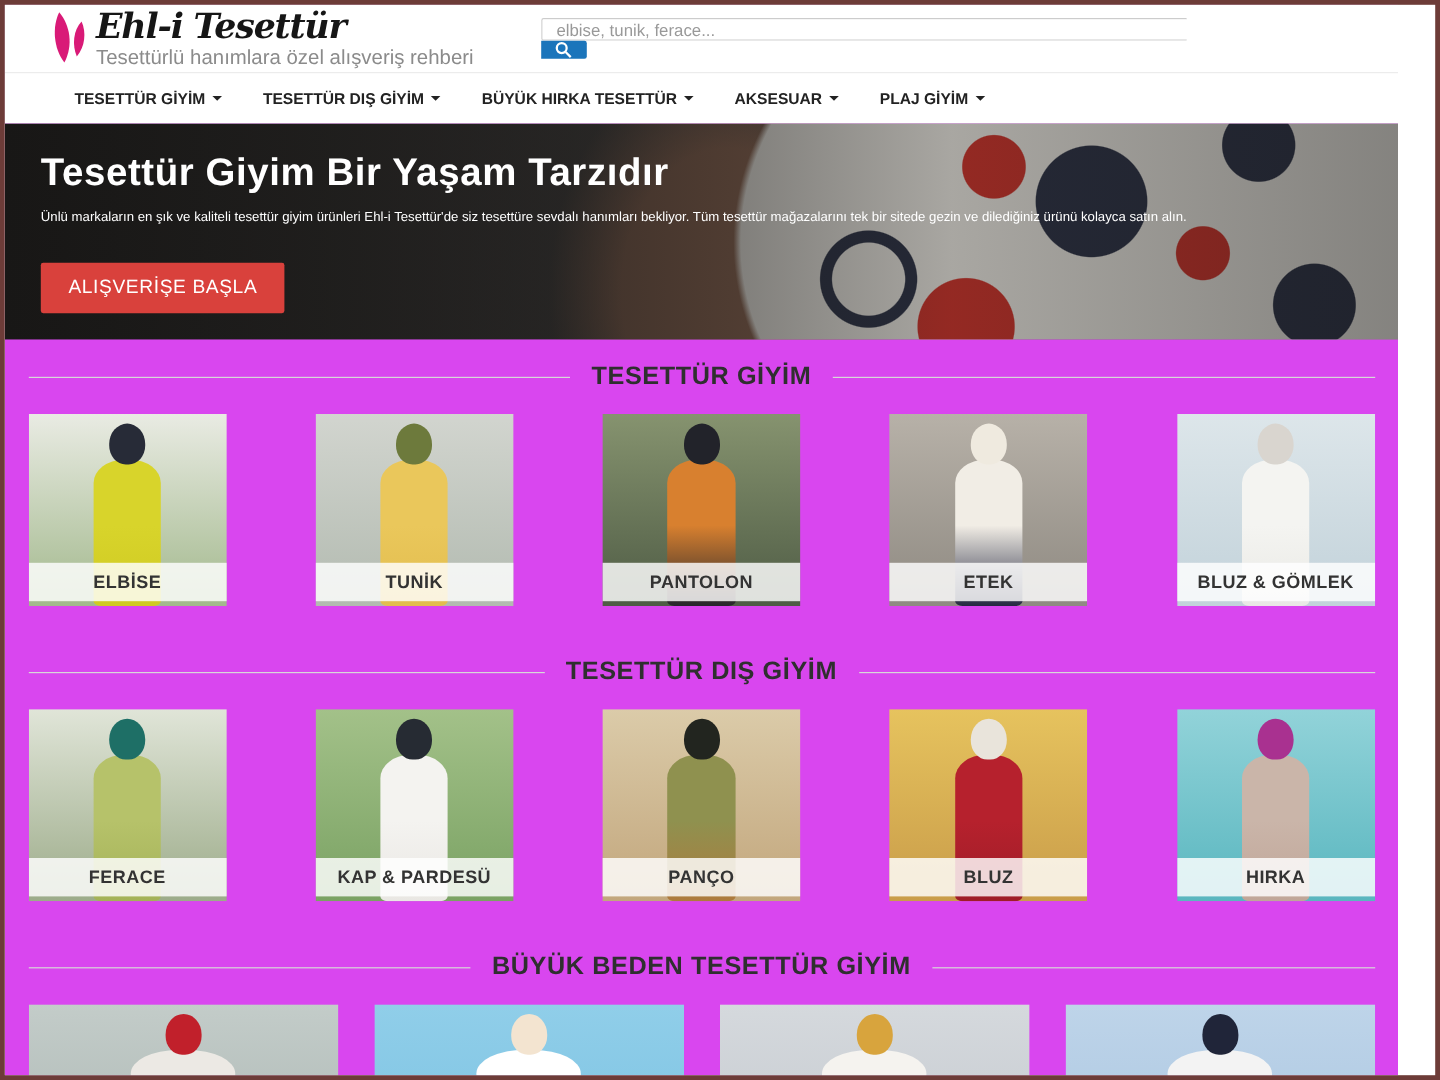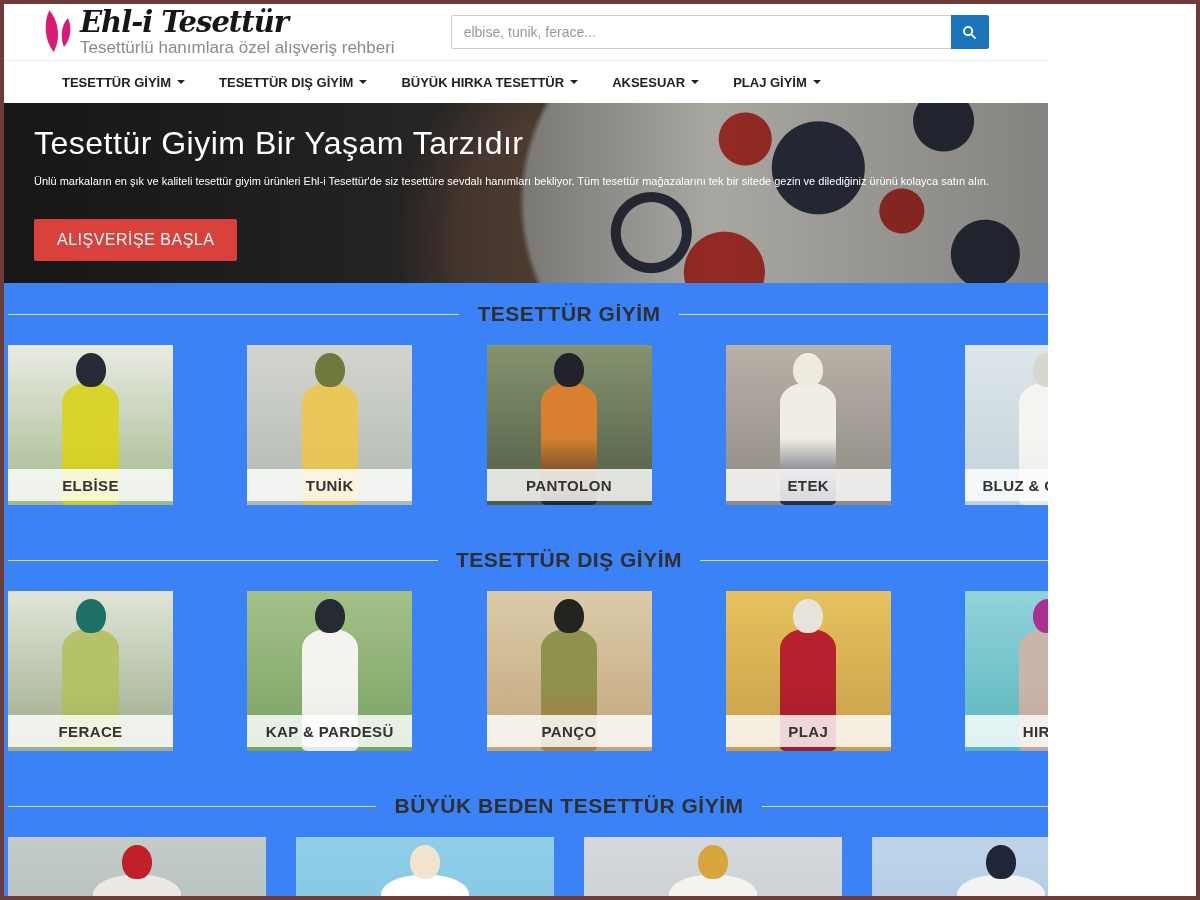--- a/index.html
+++ b/index.html
@@ -2,21 +2,21 @@
 <html lang="tr"><head>
 <meta charset="utf-8">
 <style>
   * { box-sizing: border-box; margin: 0; padding: 0; }
   html, body { width: 1200px; height: 900px; overflow: hidden; }
   body {
     font-family: "Liberation Sans", sans-serif;
     background: #fff;
     border: 4px solid #6d3c38;
   }
-  .page { width: 1044px; height: 892px; overflow: hidden; background: #3b82f6; }
+  .page { width: 1161px; height: 892px; overflow: hidden; background: #d946ef; }
 
   
   .header {
     height: 56px;
     display: flex;
     align-items: center;
     padding: 0 28px 0 36px;
     background: #fff;
   }
   .logo { display: flex; align-items: center; cursor: pointer; }
@@ -26,21 +26,21 @@
     font-family: "DejaVu Serif", serif;
     font-style: italic;
     font-weight: bold;
     font-size: 29px;
     line-height: 30px;
     color: #161616;
     letter-spacing: -1px;
   }
   .logo-tagline { font-size: 17px; color: #8b8b8b; margin-top: 1px; }
 
-  .search { display: flex; margin-left: 56px; width: 538px; height: 34px; }
+  .search { display: flex; margin-left: 56px; width: 538px; height: 34px; flex-direction: column; }
   .search-input {
     flex: 1;
     border: 1px solid #ccc;
     border-right: none;
     border-radius: 2px 0 0 2px;
     padding: 0 12px;
     font-size: 14px;
     color: #555;
     font-family: "Liberation Sans", sans-serif;
     outline: none;
@@ -90,21 +90,21 @@
       radial-gradient(circle at 62% 72%, rgba(37,43,62,0) 0 30px, #252b3e 31px 40px, rgba(37,43,62,0) 41px),
       radial-gradient(310px 250px at 79% 55%, #dcdad4 0 98%, rgba(220,218,212,0) 100%),
       radial-gradient(150px 200px at 52% 78%, #7e5a47 0 60%, rgba(126,90,71,0) 100%),
       linear-gradient(90deg, #262524, #403d3b 55%, #55504d 100%);
   }
   .hero-overlay {
     position: absolute; inset: 0;
     background: linear-gradient(90deg, rgba(22,21,20,0.88) 0%, rgba(28,27,26,0.62) 42%, rgba(36,34,32,0.28) 68%, rgba(26,25,24,0.45) 100%);
   }
   .hero-content { position: relative; padding: 22px 30px 0 30px; }
-  .hero-title { font-size: 32px; font-weight: normal; letter-spacing: 0.5px; }
+  .hero-title { font-size: 32px; font-weight: bold; letter-spacing: 0.5px; }
   .hero-desc { font-size: 11px; line-height: 1.42; margin-top: 12px; max-width: 1130px; }
   .hero-cta {
     display: inline-block;
     margin-top: 29px;
     padding: 12px 23px;
     color: #fff;
     font-size: 16px;
     letter-spacing: 0.5px;
     border: none; border-radius: 2px;
     cursor: pointer;
@@ -259,21 +259,21 @@
           <div class="card">
     <div class="thumb" style="--a: #a3c189; --b: #7aa263; --c: #f4f3f0; --e: #e9e7e3; --d: #262b33;"></div>
     <div class="band">KAP &amp; PARDESÜ</div>
   </div>
           <div class="card">
     <div class="thumb" style="--a: #dbcba9; --b: #c2a67c; --c: #8f914f; --e: #ae7a3d; --d: #22251f;"></div>
     <div class="band">PANÇO</div>
   </div>
           <div class="card">
     <div class="thumb" style="--a: #e6c35e; --b: #c99c49; --c: #b6212d; --e: #9e1d28; --d: #e9e4db;"></div>
-    <div class="band">PLAJ</div>
+    <div class="band">BLUZ</div>
   </div>
           <div class="card">
     <div class="thumb" style="--a: #92d3d9; --b: #59b6bf; --c: #cab5a9; --e: #c0a698; --d: #a93190;"></div>
     <div class="band">HIRKA</div>
   </div>
         </div>
   </section>
       <section class="cat-section">
     <div class="sec-head">
       <span class="line"></span>

